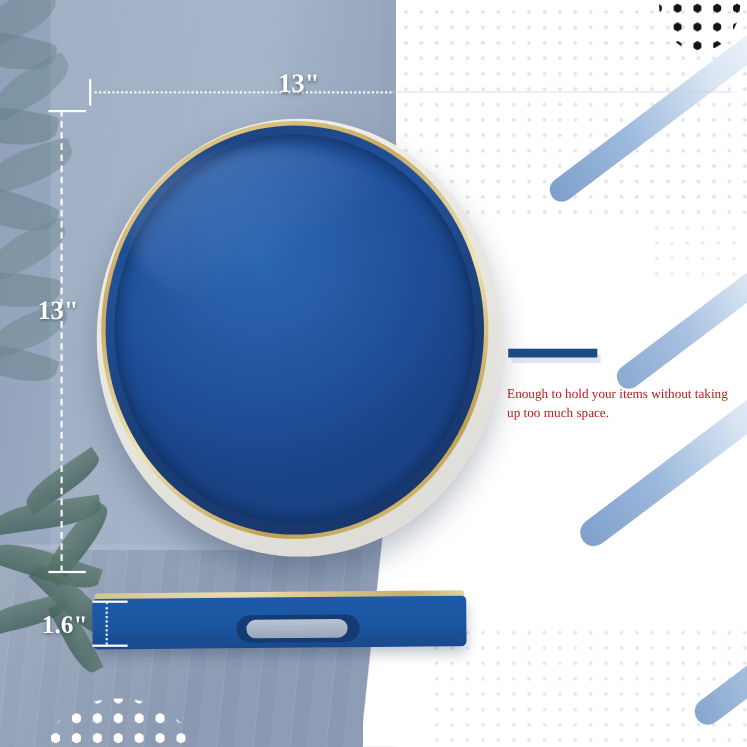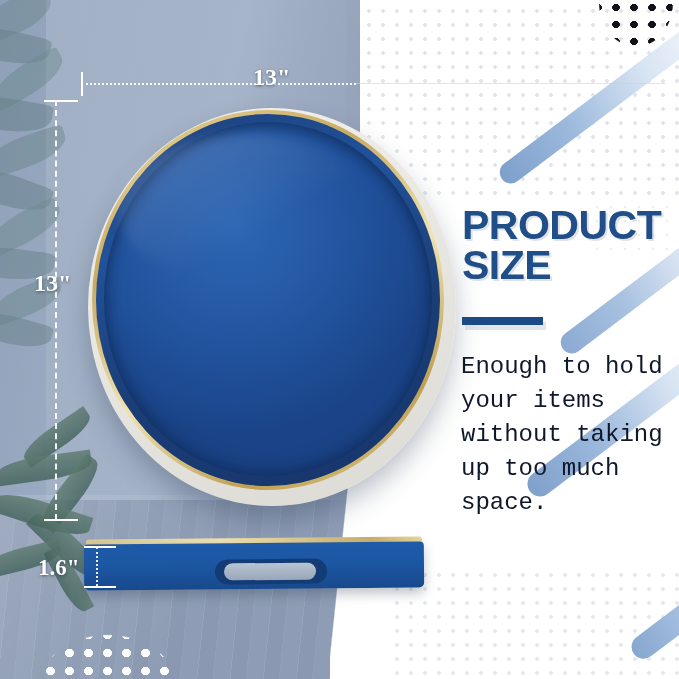--- a/index.html
+++ b/index.html
@@ -60,22 +60,22 @@
     font-weight:bold;font-size:41px;line-height:0.98;letter-spacing:-0.5px;
     color:#1f4e88;text-shadow:2px 2px 0 rgba(150,160,175,0.30);
   }
   .headline .l2{display:block;}
   .rule{
     position:absolute;left:462px;top:317px;width:81px;height:8px;
     background:#1c4a85;box-shadow:3px 5px 0 rgba(190,197,208,0.45);
   }
   .body-copy{
     position:absolute;left:461px;top:350px;width:212px;
-    font-family:Liberation Mono, monospace;
-    font-size:24px;line-height:1.42;color:#0f172a;
+    font-family:Liberation Serif, serif;
+    font-size:12px;line-height:1.42;color:#b91c1c;
   }
 
   
   .photo{
     position:absolute;left:0;top:0;width:360px;height:679px;overflow:hidden;
     background:
       linear-gradient(178.2deg, rgba(255,255,255,0.10) 0%, rgba(255,255,255,0) 40%),
       linear-gradient(160deg,#9aa8bd 0%,#93a2b9 22%,#8e9db5 48%,#8795ae 70%,#8290aa 100%);
   }
   .photo-wall{
@@ -246,20 +246,16 @@
   <div class="dim-v-line"></div>
   <div class="tick-h" style="left:44px;top:100px;width:34px;"></div>
   <div class="tick-h" style="left:44px;top:519px;width:34px;"></div>
   <div class="dim-label" style="left:34px;top:270px;">13"</div>
 
   <div class="dim-v16"></div>
   <div class="tick-h" style="left:84px;top:546px;width:32px;"></div>
   <div class="tick-h" style="left:84px;top:586px;width:32px;"></div>
   <div class="dim-label" style="left:38px;top:555px;font-size:23px;">1.6"</div>
 
-  <div class="headline">
-    <span>PRODUCT</span>
-    <span class="l2">SIZE</span>
-  </div>
   <div class="rule"></div>
   <div class="body-copy">Enough to hold your items without taking up too much space.</div>
 
 </div>
 
 </body></html>

